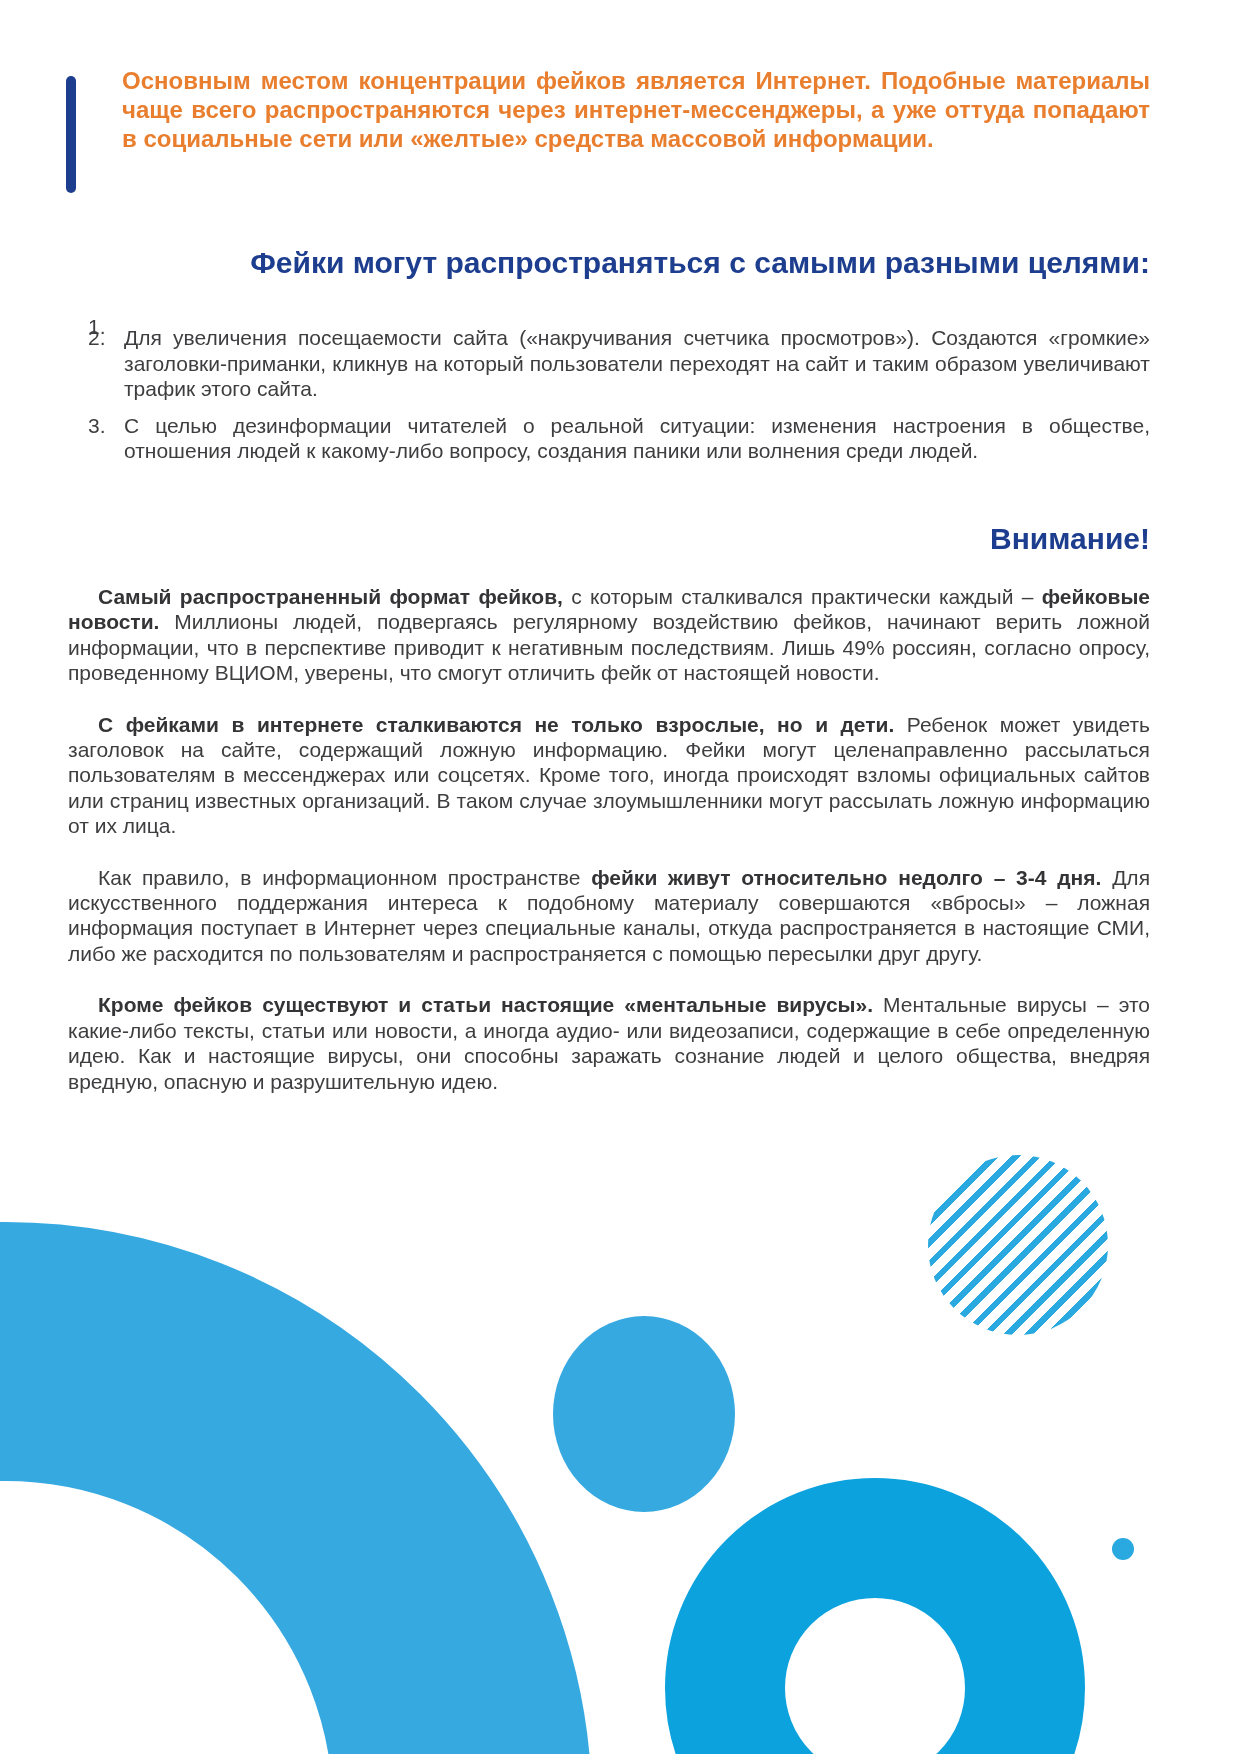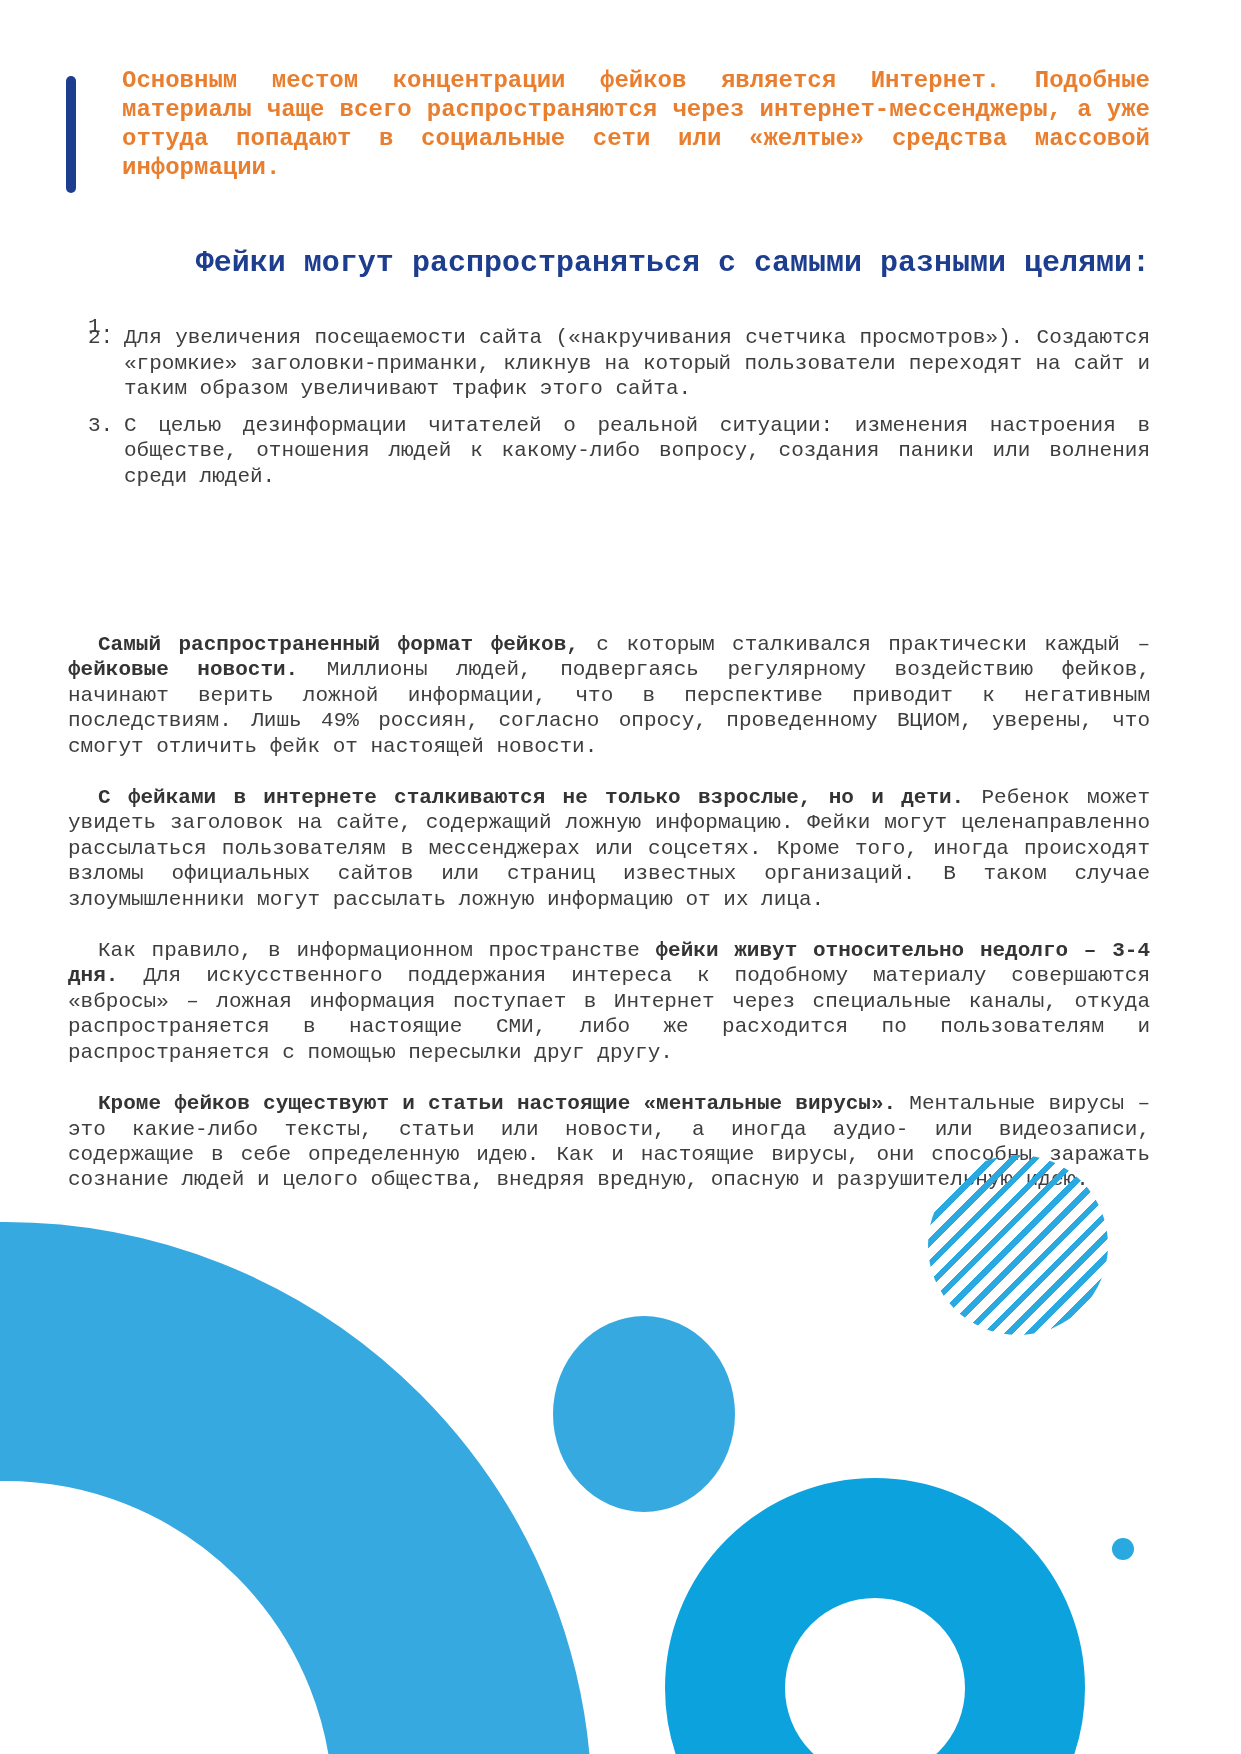--- a/index.html
+++ b/index.html
@@ -1,18 +1,18 @@
 <!DOCTYPE html>
 <html lang="ru"><head>
 <meta charset="utf-8">
 <style>
   html,body{margin:0;padding:0;background:#ffffff;}
   .page{
     position:relative;width:1241px;height:1754px;background:#ffffff;overflow:hidden;
-    font-family:Liberation Mono, monospace;
+    font-family:Liberation Sans, sans-serif;
   }
   
   .callout-bar{
     position:absolute;left:66px;top:76px;width:10px;height:117px;
     border-radius:6px;background:#1D3D8F;
   }
   .callout-text{
     position:absolute;left:122px;top:66px;width:1028px;margin:0;
     color:#E87E2E;font-size:24px;line-height:29px;font-weight:700;
     text-align:justify;text-align-last:left;
@@ -26,21 +26,21 @@
   .h-attention{top:522px;}
   
   .goals-list{position:absolute;left:68px;top:314px;width:1082px;}
   .goal-item{
     position:relative;padding-left:56px;margin:0 0 11px 0;
     color:#3E3E40;font-size:21px;line-height:25.5px;
     text-align:justify;text-align-last:left;
   }
   .goal-num{position:absolute;left:20px;top:0;}
   
-  .paras{position:absolute;left:68px;top:584px;width:1082px;margin-top:48px;}
+  .paras{position:absolute;left:68px;top:584px;width:1082px;}
   .paras p{
     margin:0 0 26px 0;color:#3E3E40;font-size:21px;line-height:25.4px;
     text-align:justify;text-align-last:left;text-indent:30px;
   }
   .paras b{font-weight:700;color:#343436;}
   
   .striped-circle{
     position:absolute;left:928px;top:1155px;width:180px;height:180px;
     border-radius:50%;
     background:repeating-linear-gradient(135deg,#29A9DF 0 6px,rgba(0,0,0,0) 6px 15px);
@@ -79,20 +79,21 @@
     <div class="goal-item">
       <span class="goal-num">2.</span>
       <span>Для увеличения посещаемости сайта («накручивания счетчика просмотров»). Создаются «громкие» заголовки-приманки, кликнув на который пользователи переходят на сайт и таким образом увеличивают трафик этого сайта.</span>
     </div>
     <div class="goal-item">
       <span class="goal-num">3.</span>
       <span>С целью дезинформации читателей о реальной ситуации: изменения настроения в обществе, отношения людей к какому-либо вопросу, создания паники или волнения среди людей.</span>
     </div>
   </div>
 
+  <h1 class="h-navy h-attention">Внимание!</h1>
 
   <div class="paras">
     <p><b>Самый распространенный формат фейков,</b><span> с которым сталкивался практически каждый – </span><b>фейковые новости.</b><span> Миллионы людей, подвергаясь регулярному воздействию фейков, начинают верить ложной информации, что в перспективе приводит к негативным последствиям. Лишь 49% россиян, согласно опросу, проведенному ВЦИОМ, уверены, что смогут отличить фейк от настоящей новости.</span></p>
 
     <p><b>С фейками в интернете сталкиваются не только взрослые, но и дети.</b><span> Ребенок может увидеть заголовок на сайте, содержащий ложную информацию. Фейки могут целенаправленно рассылаться пользователям в мессенджерах или соцсетях. Кроме того, иногда происходят взломы официальных сайтов или страниц известных организаций. В таком случае злоумышленники могут рассылать ложную информацию от их лица.</span></p>
 
     <p><span>Как правило, в информационном пространстве </span><b>фейки живут относительно недолго – 3-4 дня.</b><span> Для искусственного поддержания интереса к подобному материалу совершаются «вбросы» – ложная информация поступает в Интернет через специальные каналы, откуда распространяется в настоящие СМИ, либо же расходится по пользователям и распространяется с помощью пересылки друг другу.</span></p>
 
     <p><b>Кроме фейков существуют и статьи настоящие «ментальные вирусы».</b><span> Ментальные вирусы – это какие-либо тексты, статьи или новости, а иногда аудио- или видеозаписи, содержащие в себе определенную идею. Как и настоящие вирусы, они способны заражать сознание людей и целого общества, внедряя вредную, опасную и разрушительную идею.</span></p>
   </div>

